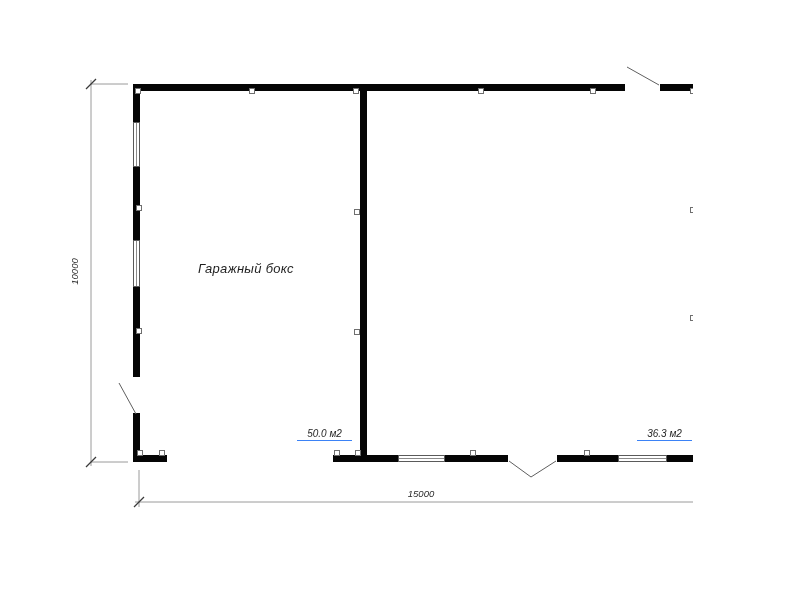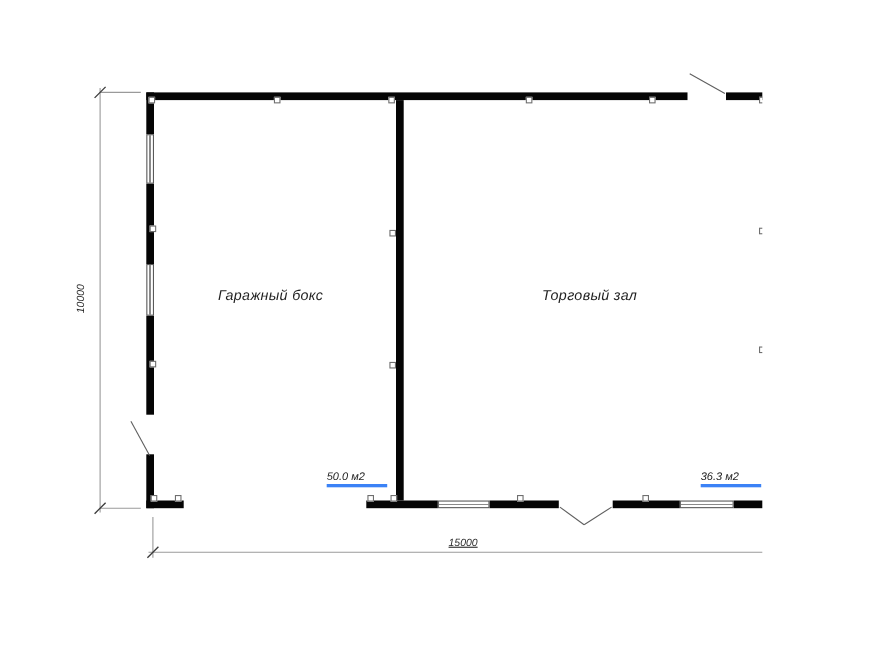--- a/index.html
+++ b/index.html
@@ -14,21 +14,21 @@
   .win-v { background:linear-gradient(to right, #fff calc(50% - .6px), #8a8a8a calc(50% - .6px), #8a8a8a calc(50% + .6px), #fff calc(50% + .6px)); }
   .win-h { background:linear-gradient(to bottom, #fff calc(50% - .6px), #8a8a8a calc(50% - .6px), #8a8a8a calc(50% + .6px), #fff calc(50% + .6px)); }
   .marker {
     position:absolute; width:6px; height:6px; background:#ffffff;
     border:1px solid #6f6f6f; box-sizing:border-box;
   }
   .overlay { position:absolute; left:0; top:0; }
   .lbl { position:absolute; font-style:italic; color:#1f1f1f; white-space:nowrap; }
   .room-label { font-size:13px; text-align:center; letter-spacing:0.3px; }
   .area-label {
-    font-size:10px; text-align:left; border-bottom:3px solid #3b82f6; padding-bottom:1px;
+    font-size:10px; text-align:center; border-bottom:1px solid #3b82f6; padding-bottom:1px;
   }
   .dim-label { font-size:9.5px; color:#2a2a2a; text-align:center; }
   .dim-label-v { transform:rotate(-90deg); transform-origin:center center; }
 </style>
 </head>
 <body>
 
 <div id="canvas">
 
   <div class="wall" style="left:133px; top:84px; width:492px; height:7px;"></div>
@@ -94,23 +94,22 @@
 
     <line x1="135" y1="502" x2="707" y2="502" stroke="#9a9a9a" stroke-width="1"></line>
     <line x1="139" y1="470" x2="139" y2="507" stroke="#9a9a9a" stroke-width="1"></line>
     <line x1="703" y1="470" x2="703" y2="507" stroke="#9a9a9a" stroke-width="1"></line>
     <line x1="134" y1="507" x2="144" y2="497" stroke="#3a3a3a" stroke-width="1.2"></line>
     <line x1="698" y1="507" x2="708" y2="497" stroke="#3a3a3a" stroke-width="1.2"></line>
   </svg>
 
   <div class="lbl room-label" style="left:171px; top:261px; width:150px;">Гаражный бокс</div>
 
-  <div class="lbl room-label" style="left:461px; top:261px; width:150px;">Торговый зал</div>
 
   <div class="lbl area-label" style="left:297px; top:428px; width:55px;">50.0 м2</div>
 
   <div class="lbl area-label" style="left:637px; top:428px; width:55px;">36.3 м2</div>
 
-  <div class="lbl dim-label" style="left:391px; top:488px; width:60px;text-decoration:underline;">15000</div>
+  <div class="lbl dim-label" style="left:391px; top:488px; width:60px;">15000</div>
 
   <div class="lbl dim-label dim-label-v" style="left:44px; top:266px; width:60px;">10000</div>
 
 </div>
 
 </body></html>

